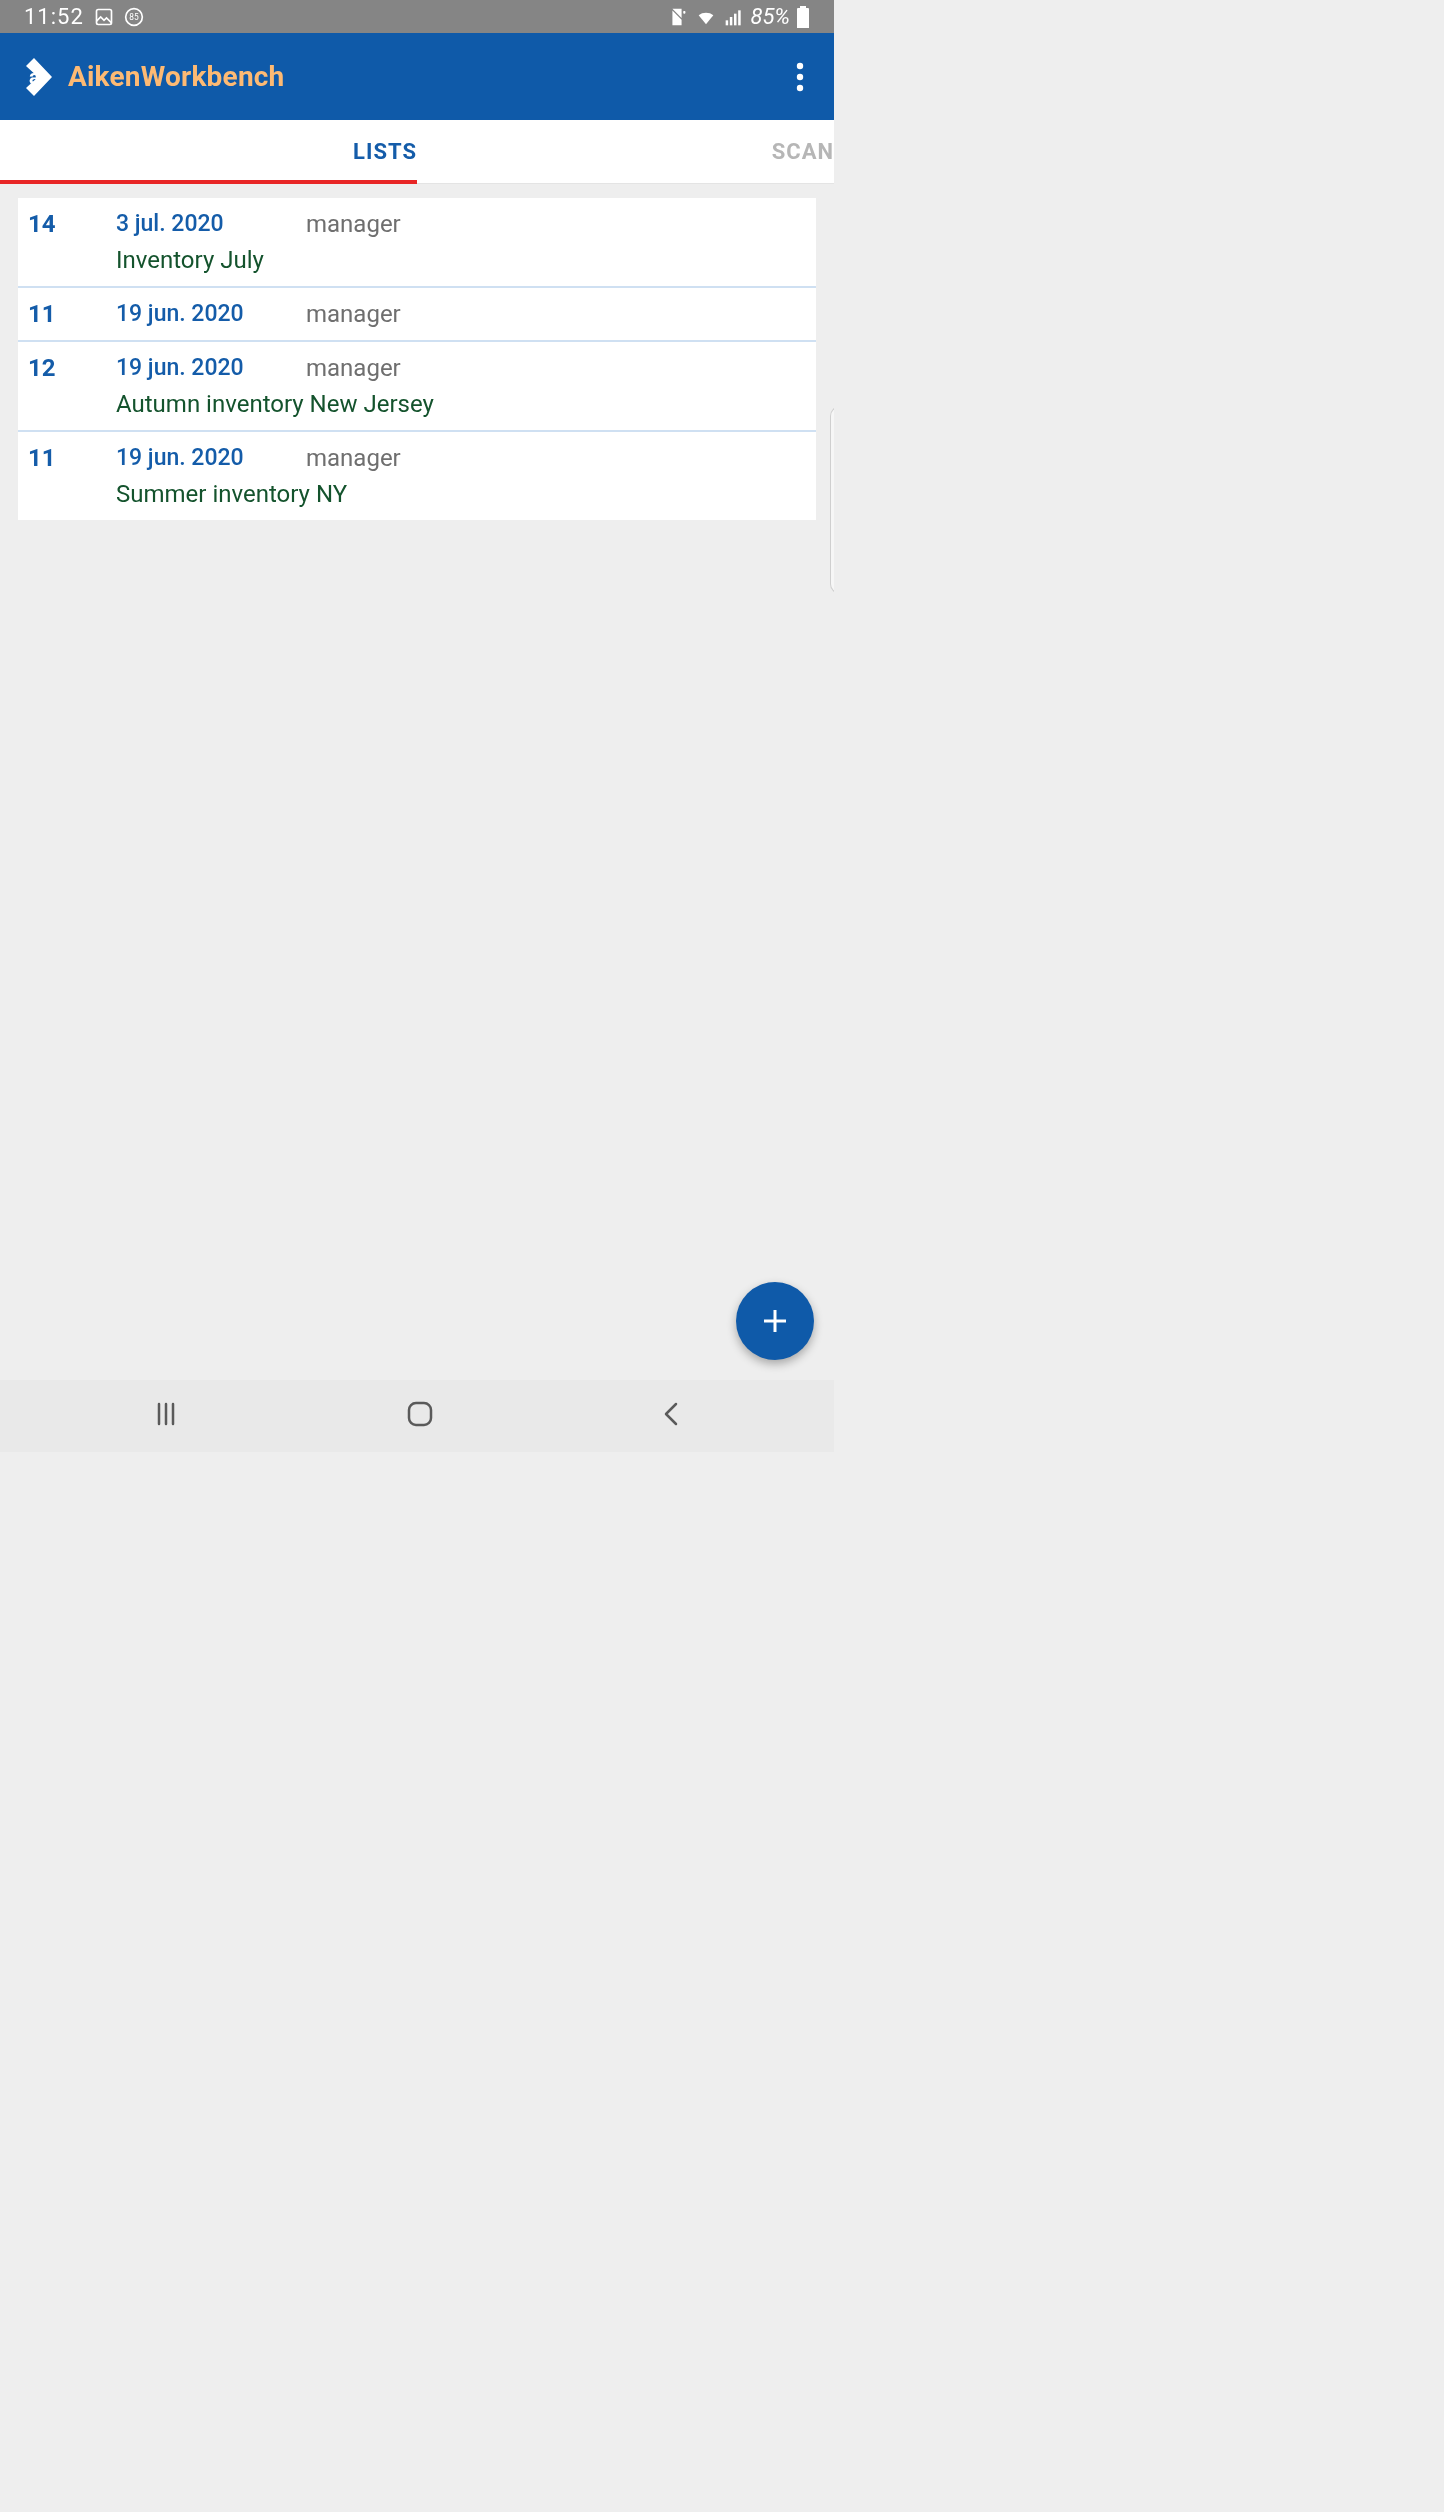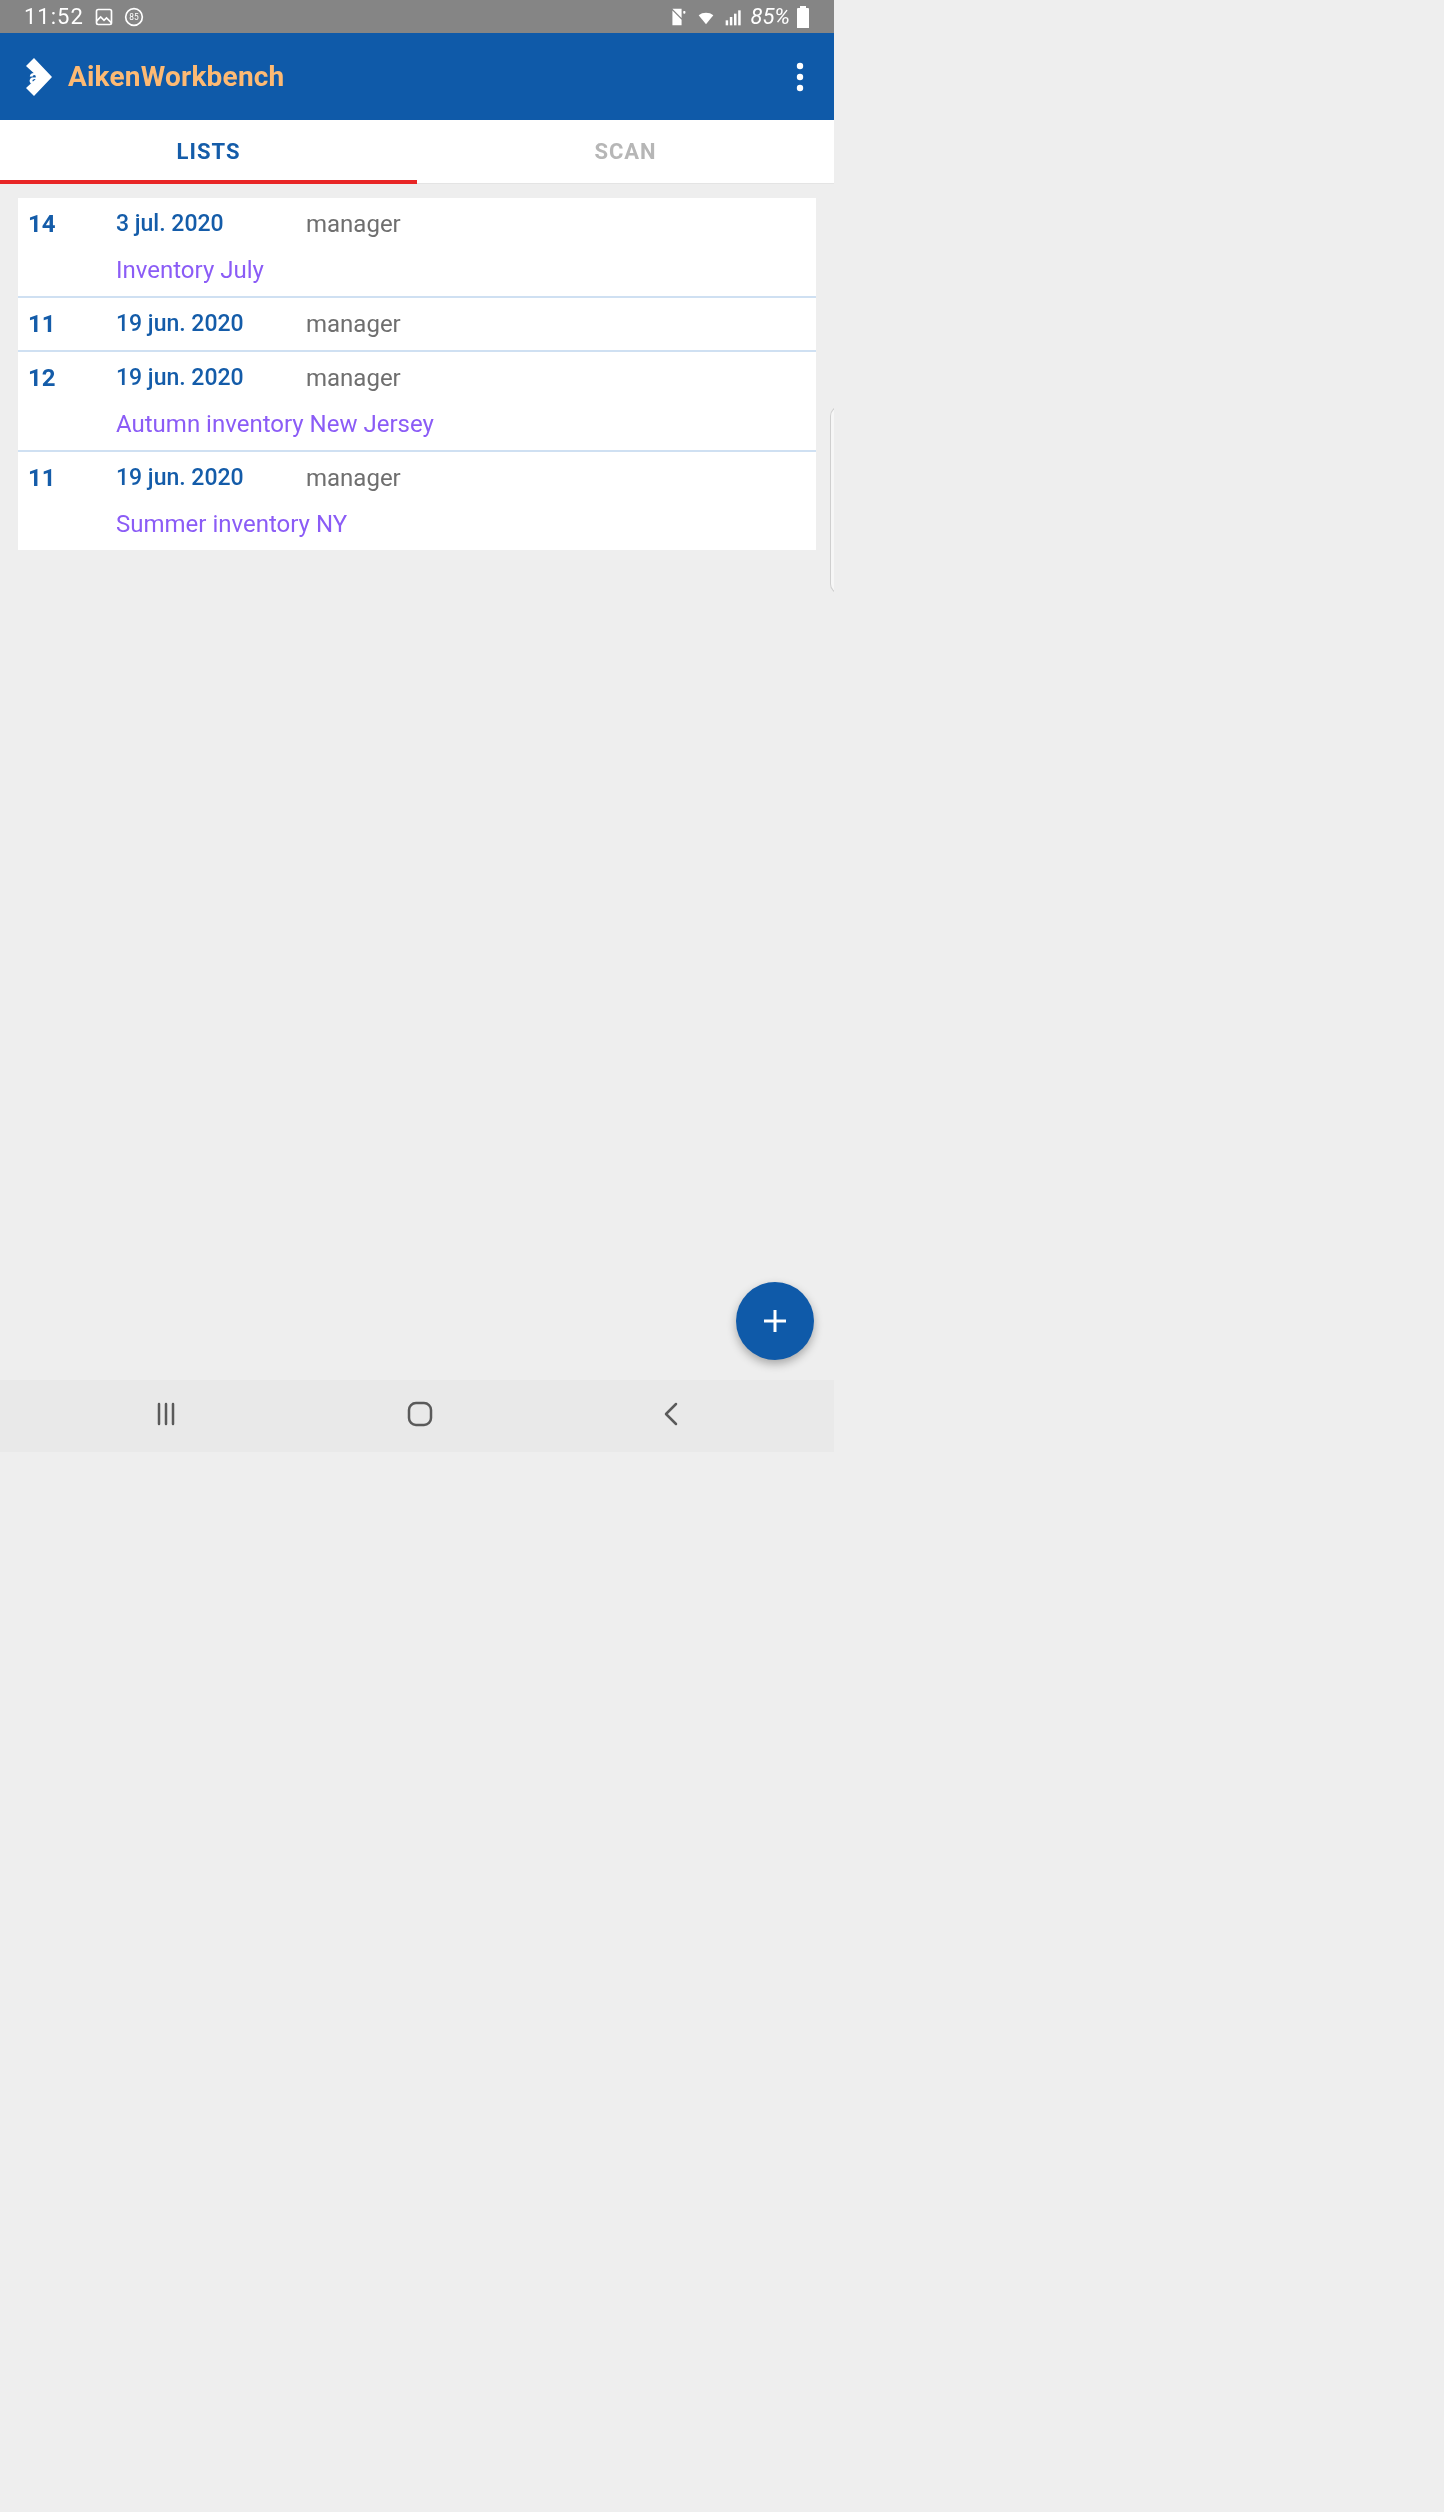--- a/index.html
+++ b/index.html
@@ -40,21 +40,21 @@
     .tabs {
       display: flex;
       height: 64px;
       background: #ffffff;
       border-bottom: 1px solid #e4e4e4;
     }
     .tab {
       flex: 1;
       display: flex;
       align-items: center;
-      justify-content: center;
+      justify-content: flex-end;
       font-size: 22px;
       font-weight: 700;
       letter-spacing: 1px;
       color: #b6b6b6;
       position: relative;
       cursor: pointer;
     }
     .tab.active { color: #145ca9; }
     .tab.active::after {
       content: "";
@@ -87,24 +87,24 @@
       padding-top: 2px;
     }
     .cell-owner {
       color: #6f6f6f;
       font-size: 24px;
       font-weight: 400;
       padding-top: 2px;
     }
     .cell-desc {
       grid-column: 2 / 4;
-      color: #8b5cf6;
+      color: #14532d;
       font-size: 24px;
       font-weight: 400;
-      margin-top: 18px;
+      margin-top: 8px;
     }
     .fab {
       position: absolute;
       right: 20px;
       bottom: 20px;
       width: 78px; height: 78px;
       border-radius: 50%;
       background: #0f5aa9;
       display: flex; align-items: center; justify-content: center;
       box-shadow: 0 4px 10px rgba(0,0,0,0.3);

